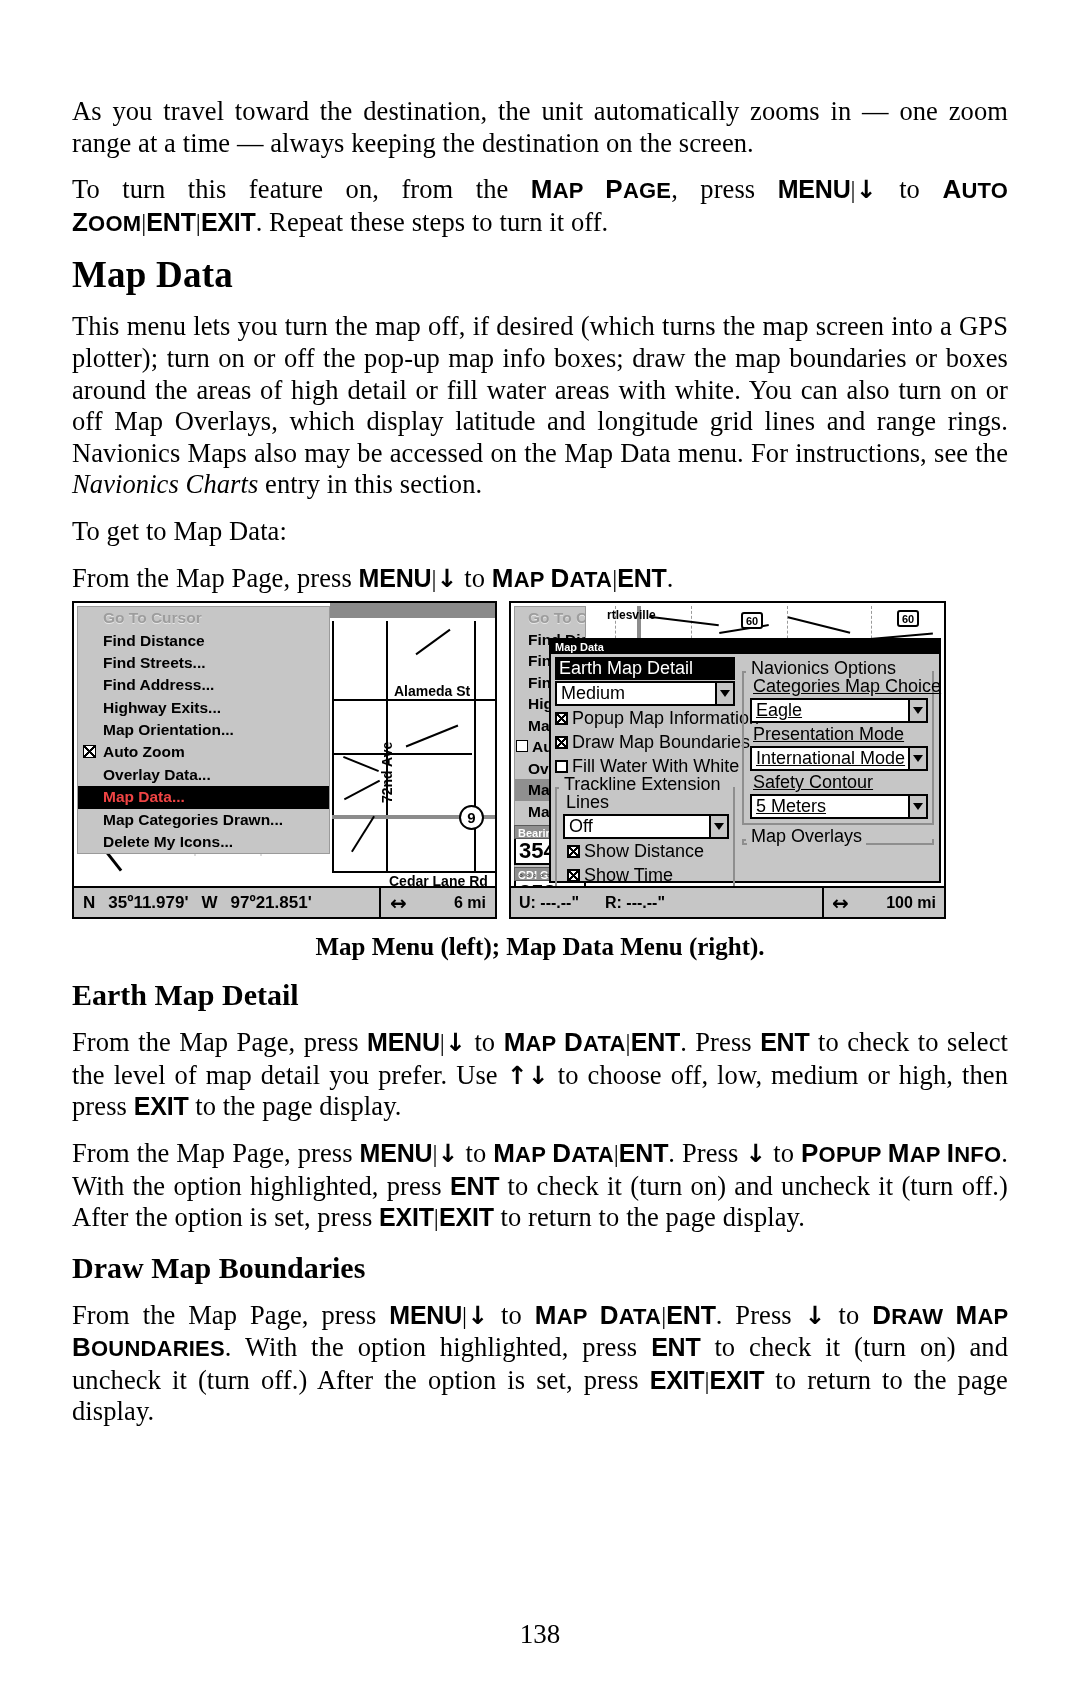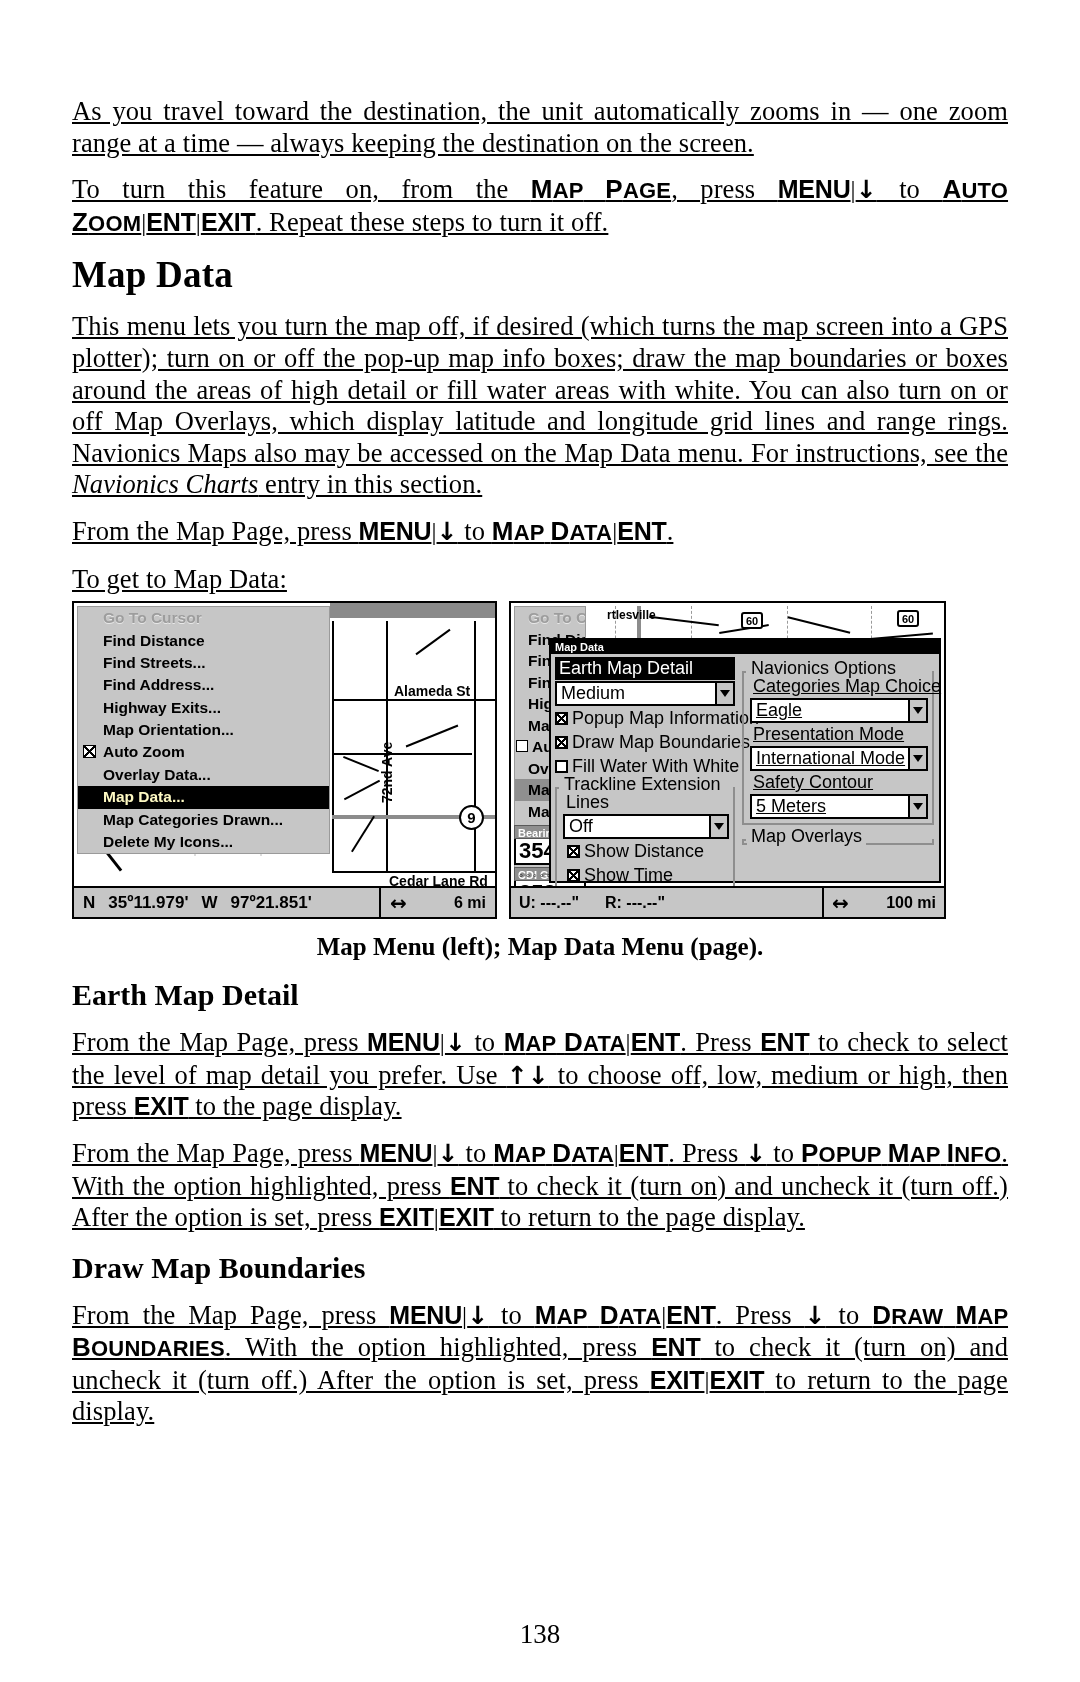--- a/index.html
+++ b/index.html
@@ -15,21 +15,20 @@
   .page { position:absolute; left:72px; top:0; width:936px; height:1682px; }
 
   
   p.body {
     font-family:"Liberation Serif", serif;
     font-size:26.5px;
     line-height:31.6px;
     text-align:justify;
     margin:15px 0 10px 0;
     letter-spacing:0.1px;
-    text-decoration:underline;
   }
   .nojust { text-align:left !important; }
 
   
   .sc {
     font-family:"Liberation Sans", sans-serif;
     font-weight:bold;
     font-size:22px;
     letter-spacing:0.2px;
   }
@@ -107,21 +106,21 @@
     font-weight:bold;
     font-size:15.5px;
     line-height:22.4px;
     height:22.4px;
     padding-left:25px;
     color:#000;
     white-space:nowrap;
     position:relative;
   }
   .mi.dim { color:#9d9d9d; text-shadow:0 1px 0 #e8e8e8; }
-  .mi.selected { background:#000; color:#fef9c3; }
+  .mi.selected { background:#000; color:#ef4444; }
   .mi .ck {
     position:absolute; left:5px; top:4px;
     width:13px; height:13px;
     border:1.6px solid #000; background:#fff;
     font-size:11px; line-height:10px; text-align:center; color:#000;
   }
   .mi .ck.on::before{
     content:"";
     position:absolute; left:0; top:0; right:0; bottom:0;
     background:
@@ -304,22 +303,22 @@
 <div class="page">
 
   <p class="body" style="margin-top:96px;"><span>As you travel toward the destination, the unit automatically zooms in — one zoom range at a time — always keeping the destination on the screen.</span></p>
 
   <p class="body"><span>To turn this feature on, from the </span><span class="sc"><span class="cap">M</span><span>AP</span> <span class="cap">P</span><span>AGE</span></span><span>, press </span><span class="key">MENU</span><span class="bar">|</span><span class="arrow">↓</span><span> to </span><span class="sc"><span class="cap">A</span><span>UTO</span> <span class="cap">Z</span><span>OOM</span></span><span class="bar">|</span><span class="key">ENT</span><span class="bar">|</span><span class="key">EXIT</span><span>. Repeat these steps to turn it off.</span></p>
 
   <h1 class="sect">Map Data</h1>
 
   <p class="body"><span>This menu lets you turn the map off, if desired (which turns the map screen into a GPS plotter); turn on or off the pop-up map info boxes; draw the map boundaries or boxes around the areas of high detail or fill water areas with white. You can also turn on or off Map Overlays, which display latitude and longitude grid lines and range rings. Navionics Maps also may be accessed on the Map Data menu. For instructions, see the </span><span class="ital">Navionics Charts</span><span> entry in this section.</span></p>
 
+  <p class="body nojust" style="margin-bottom:2px;"><span>To get to Map Data:</span></p>
   <p class="body nojust" style="margin-bottom:6px;"><span>From the Map Page, press </span><span class="key">MENU</span><span class="bar">|</span><span class="arrow">↓</span><span> to </span><span class="sc"><span class="cap">M</span><span>AP</span> <span class="cap">D</span><span>ATA</span></span><span class="bar">|</span><span class="key">ENT</span><span>.</span></p>
-  <p class="body nojust" style="margin-bottom:2px;"><span>To get to Map Data:</span></p>
 
   <div class="figwrap">
 
     <div class="gps" id="gps-left">
       <div class="mapbg">
         <div class="topbar-dark" style="left:256px; width:169px;"></div>
 
         <div class="ghost" style="left:6px; top:4px;">Map</div>
         <div class="ghost" style="left:6px; top:38px;">Al</div>
         <div class="roadthin" style="left:3px; top:28px; width:253px; height:2px; background:#dcdcdc;"></div>
@@ -517,21 +516,21 @@
           <span>R: ---.--"</span>
         </div>
         <div class="scale2">
           <span class="dblarrow">↔</span>
           <span>100 mi</span>
         </div>
       </div>
     </div>
   </div>
 
-  <div class="caption">Map Menu (left); Map Data Menu (page).</div>
+  <div class="caption">Map Menu (left); Map Data Menu (right).</div>
 
   <h2 class="sub">Earth Map Detail</h2>
   <p class="body"><span>From the Map Page, press </span><span class="key">MENU</span><span class="bar">|</span><span class="arrow">↓</span><span> to </span><span class="sc"><span class="cap">M</span><span>AP</span> <span class="cap">D</span><span>ATA</span></span><span class="bar">|</span><span class="key">ENT</span><span>. Press </span><span class="key">ENT</span><span> to check to select the level of map detail you prefer. Use </span><span class="arrow">↑↓</span><span> to choose off, low, medium  or high, then press </span><span class="key">EXIT</span><span> to the page display.</span></p>
 
   <p class="body"><span>From the Map Page, press </span><span class="key">MENU</span><span class="bar">|</span><span class="arrow">↓</span><span> to </span><span class="sc"><span class="cap">M</span><span>AP</span> <span class="cap">D</span><span>ATA</span></span><span class="bar">|</span><span class="key">ENT</span><span>. Press </span><span class="arrow">↓</span><span> to </span><span class="sc"><span class="cap">P</span><span>OPUP</span> <span class="cap">M</span><span>AP</span> <span class="cap">I</span><span>NFO</span></span><span>. With the option highlighted, press </span><span class="key">ENT</span><span> to check it (turn on) and uncheck it (turn off.) After the option is set, press </span><span class="key">EXIT</span><span class="bar">|</span><span class="key">EXIT</span><span> to return to the page display.</span></p>
 
   <h2 class="sub">Draw Map Boundaries</h2>
   <p class="body"><span>From the Map Page, press </span><span class="key">MENU</span><span class="bar">|</span><span class="arrow">↓</span><span> to </span><span class="sc"><span class="cap">M</span><span>AP</span> <span class="cap">D</span><span>ATA</span></span><span class="bar">|</span><span class="key">ENT</span><span>. Press </span><span class="arrow">↓</span><span> to </span><span class="sc"><span class="cap">D</span><span>RAW</span> <span class="cap">M</span><span>AP</span> <span class="cap">B</span><span>OUNDARIES</span></span><span>. With the option highlighted, press </span><span class="key">ENT</span><span> to check it (turn on) and uncheck it (turn off.) After the option is set, press </span><span class="key">EXIT</span><span class="bar">|</span><span class="key">EXIT</span><span> to return to the page display.</span></p>
 
   <div class="pagenum">138</div>

